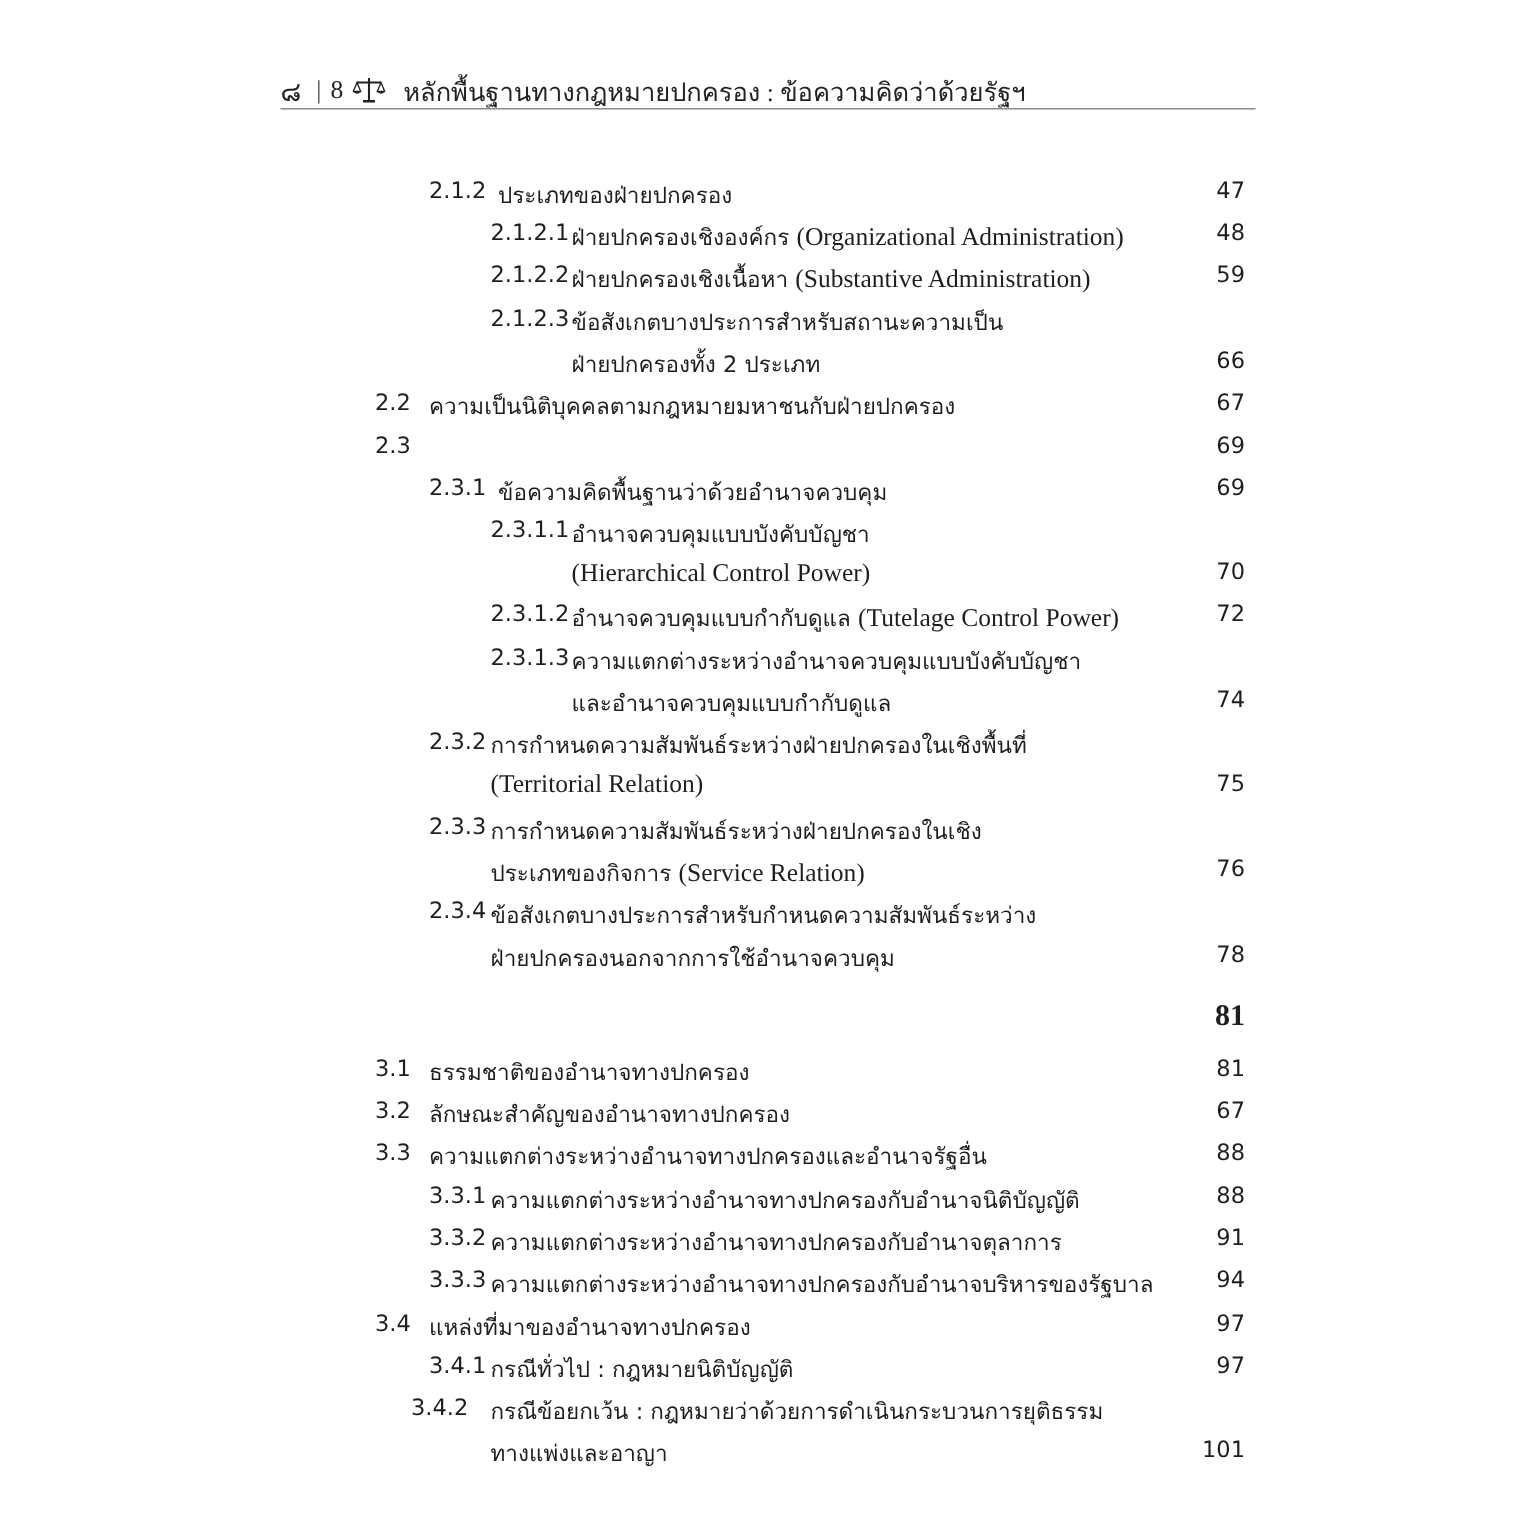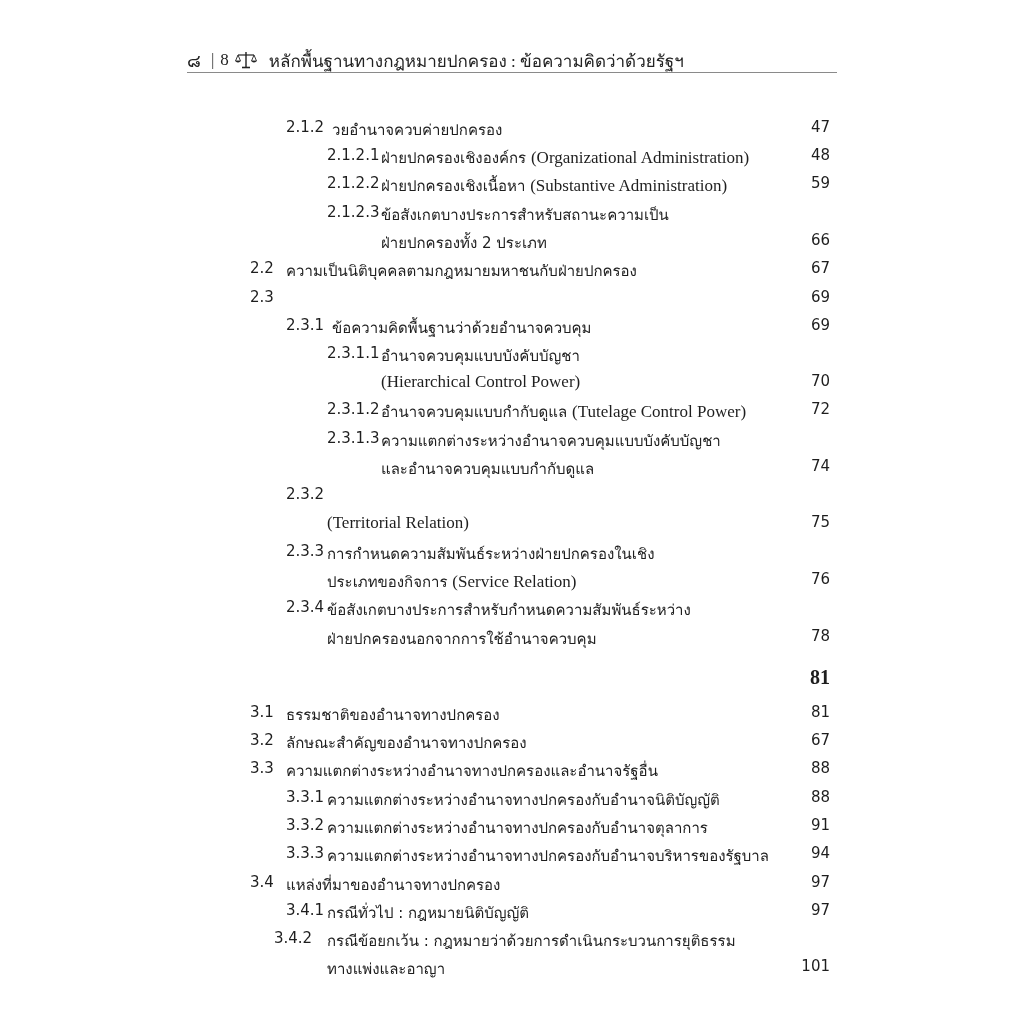--- a/index.html
+++ b/index.html
@@ -39,21 +39,21 @@
       <path d="M16.5 10 Q19 13 21.5 10" fill="#222"></path>
     </svg>
   </span>
   <span class="title">หลักพื้นฐานทางกฎหมายปกครอง : ข้อความคิดว่าด้วยรัฐฯ</span>
 </div>
 
 <div class="toc">
 
   <div class="row" style="top:118px">
     <span class="num" style="left:286px">2.1.2</span>
-    <span class="text" style="left:332px">วยอำนาจควบค่ายปกครอง</span>
+    <span class="text" style="left:332px">ประเภทของฝ่ายปกครอง</span>
     <span class="page">47</span>
   </div>
   <div class="row" style="top:146px">
     <span class="num" style="left:327px">2.1.2.1</span>
     <span class="text" style="left:381px"><span>ฝ่ายปกครองเชิงองค์กร</span> <span class="en">(Organizational Administration)</span></span>
     <span class="page">48</span>
   </div>
   <div class="row" style="top:174px">
     <span class="num" style="left:327px">2.1.2.2</span>
     <span class="text" style="left:381px"><span>ฝ่ายปกครองเชิงเนื้อหา</span> <span class="en">(Substantive Administration)</span></span>
@@ -100,20 +100,21 @@
     <span class="num" style="left:327px">2.3.1.3</span>
     <span class="text" style="left:381px">ความแตกต่างระหว่างอำนาจควบคุมแบบบังคับบัญชา</span>
     <span class="page"></span>
   </div>
   <div class="row" style="top:457px">
     <span class="text" style="left:381px">และอำนาจควบคุมแบบกำกับดูแล</span>
     <span class="page">74</span>
   </div>
   <div class="row" style="top:485px">
     <span class="num" style="left:286px">2.3.2</span>
+    <span class="text" style="left:327px">การกำหนดความสัมพันธ์ระหว่างฝ่ายปกครองในเชิงพื้นที่</span>
     <span class="page"></span>
   </div>
   <div class="row" style="top:513px">
     <span class="text" style="left:327px"><span class="en">(Territorial Relation)</span></span>
     <span class="page">75</span>
   </div>
   <div class="row" style="top:542px">
     <span class="num" style="left:286px">2.3.3</span>
     <span class="text" style="left:327px">การกำหนดความสัมพันธ์ระหว่างฝ่ายปกครองในเชิง</span>
     <span class="page"></span>

